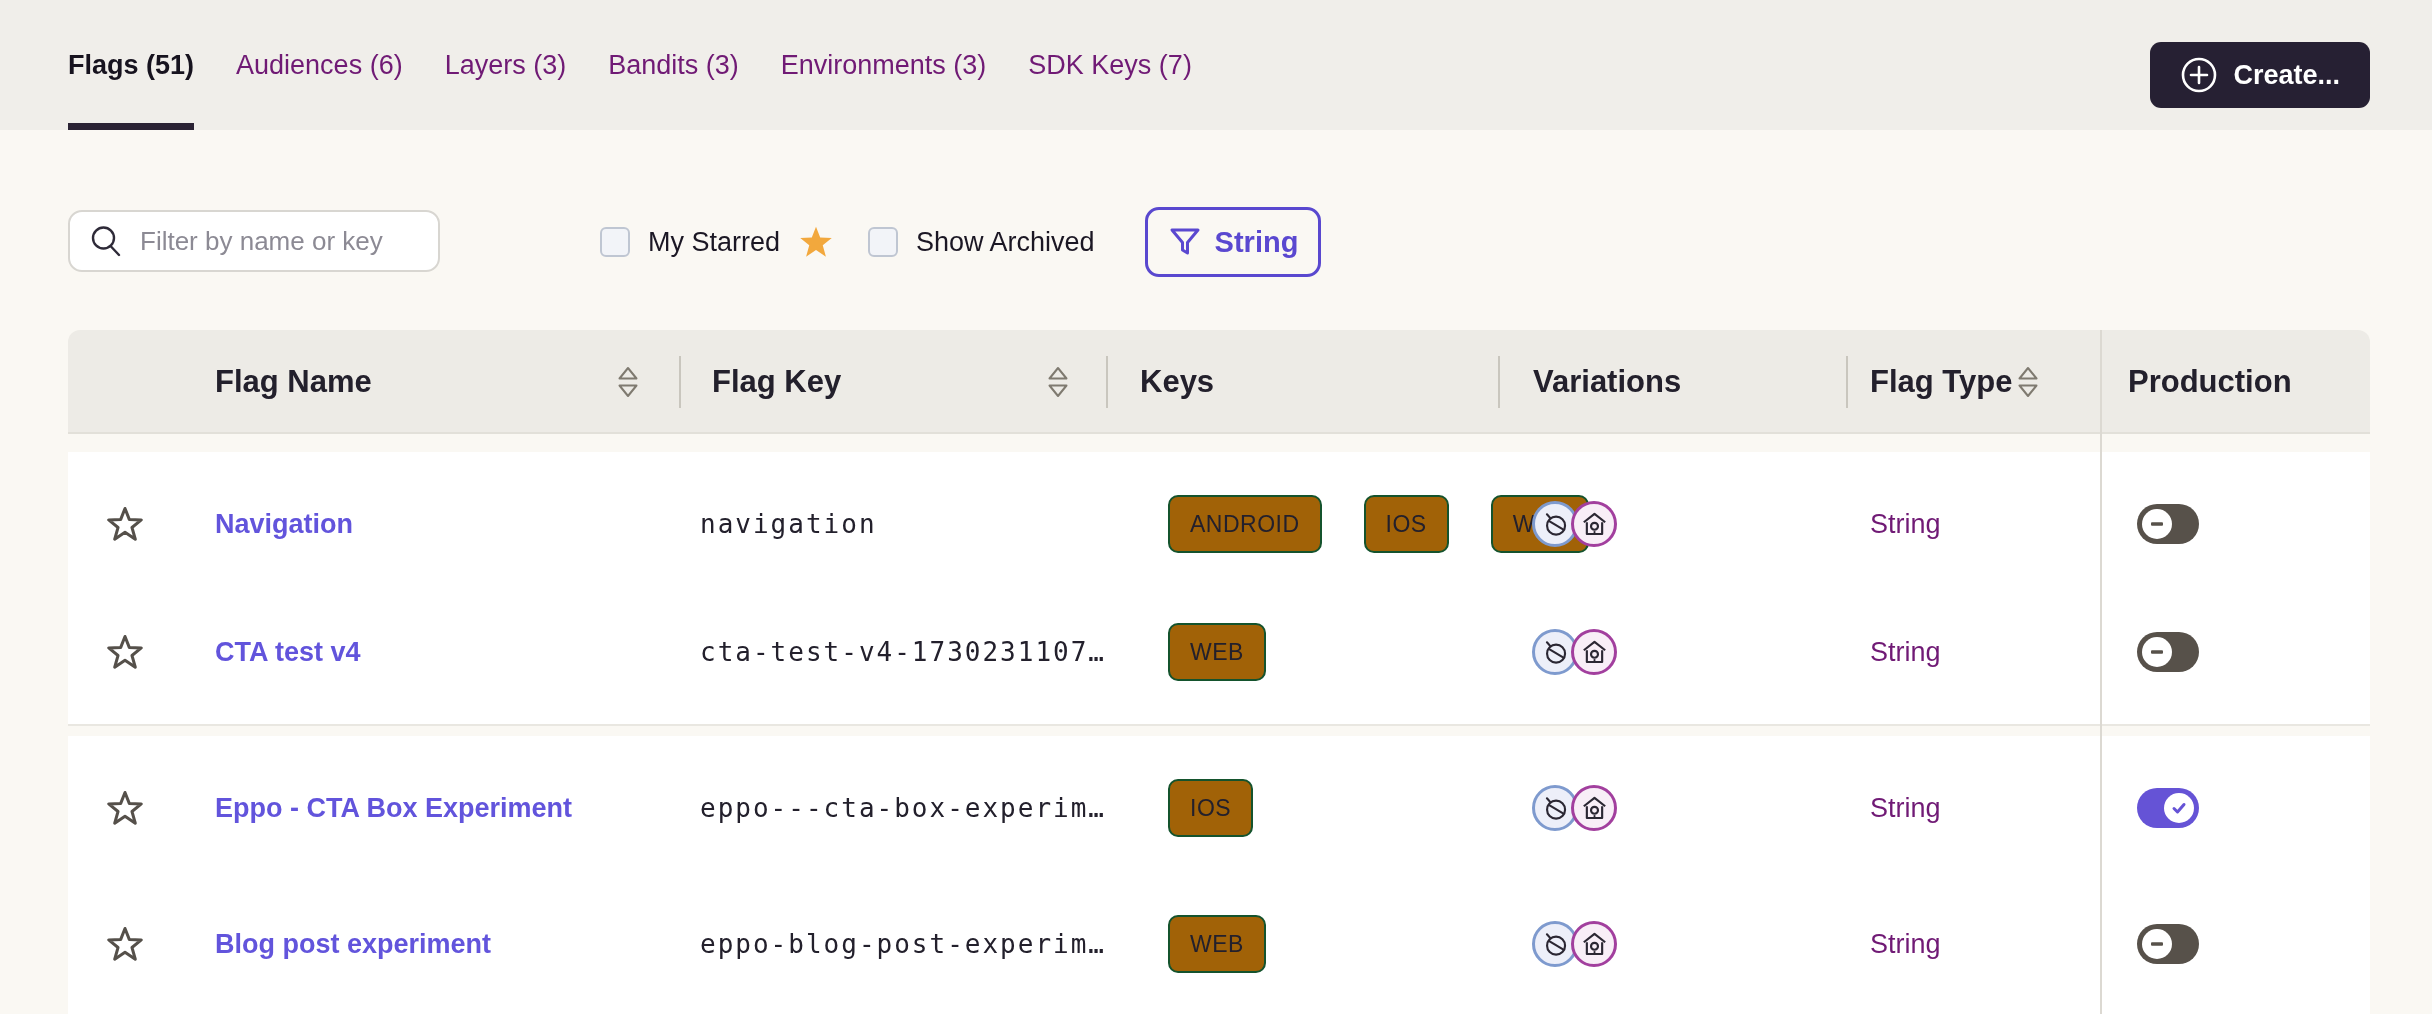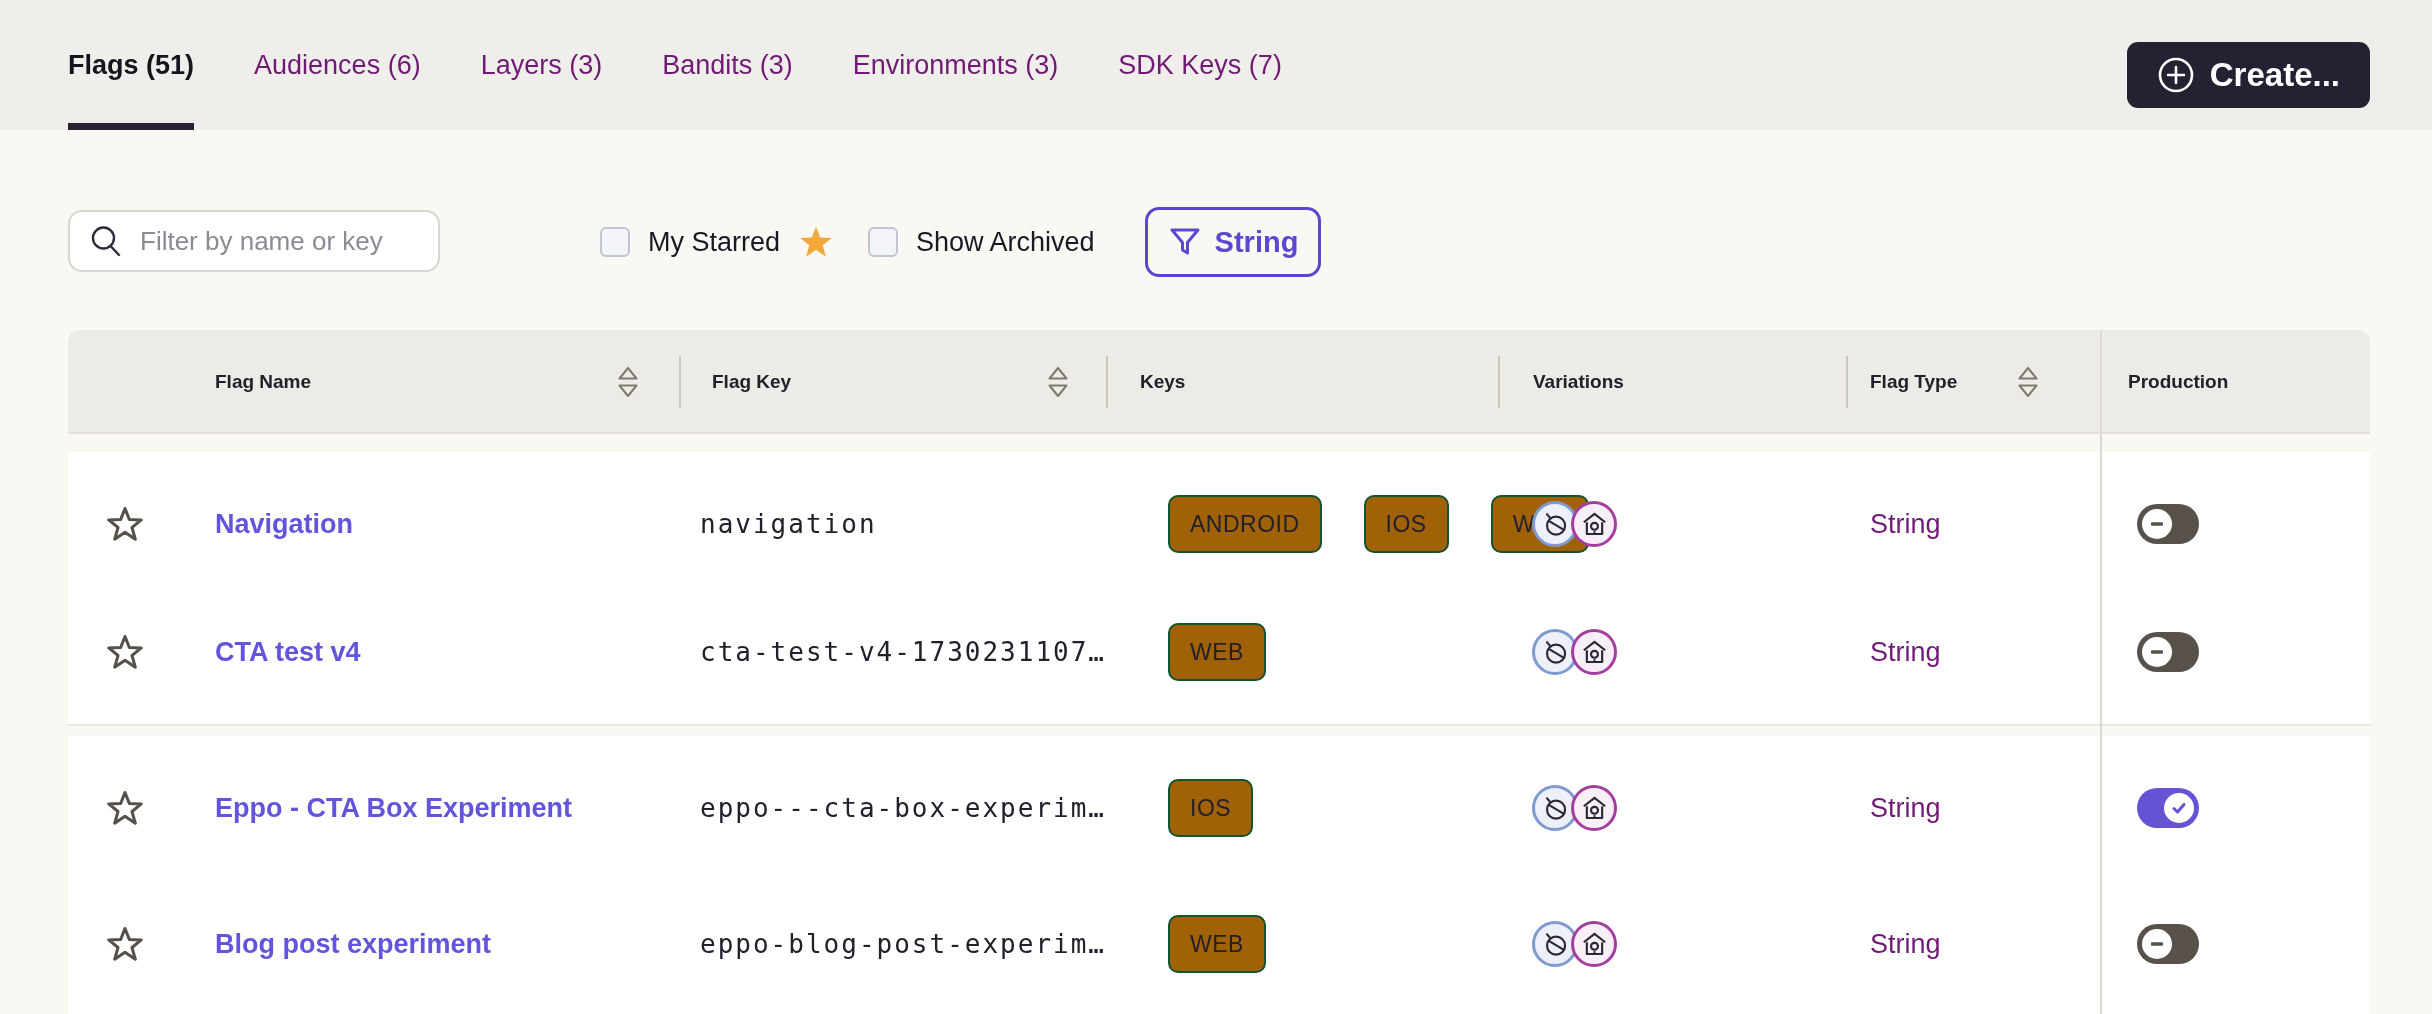--- a/index.html
+++ b/index.html
@@ -2,27 +2,27 @@
 <html><head>
 <meta charset="utf-8">
 <style>
   html,body{margin:0;padding:0;}
   .page{
     position:relative;width:2432px;height:1014px;overflow:hidden;
     background:#faf8f3;font-family:"Liberation Sans",sans-serif;color:#1b1724;
   }
   
   .tabbar{position:absolute;top:0;left:0;right:0;height:130px;background:#f0eeea;
-    display:flex;align-items:flex-start;gap:60px;padding-left:68px;box-sizing:border-box;}
+    display:flex;align-items:flex-start;gap:42px;padding-left:68px;box-sizing:border-box;}
   .tab{height:130px;display:flex;align-items:center;font-size:27px;font-weight:500;
     color:#701a75;position:relative;cursor:pointer;white-space:nowrap;}
   .tab.active{color:#17131f;font-weight:700;}
   .tab.active::after{content:"";position:absolute;left:0;right:0;bottom:0;height:7px;background:#2a2234;}
   .create-btn{position:absolute;top:42px;right:62px;height:66px;padding:0 30px;
-    background:#262033;border:none;border-radius:11px;color:#ffffff;font-size:33px;font-weight:700;
+    background:#262033;border:none;border-radius:11px;color:#ffffff;font-size:27px;font-weight:700;
     font-family:"Liberation Sans",sans-serif;display:flex;align-items:center;gap:15px;cursor:pointer;}
   
   .search{position:absolute;left:68px;top:210px;width:372px;height:62px;background:#ffffff;
     border:2px solid #d8d6d1;border-radius:14px;display:flex;align-items:center;gap:14px;
     padding-left:18px;box-sizing:border-box;}
   .search input{border:none;outline:none;background:transparent;font-size:26px;color:#3a3742;
     font-family:"Liberation Sans",sans-serif;width:270px;}
   .search input::placeholder{color:#8c8a94;}
   .check-group{position:absolute;top:222px;height:40px;display:flex;align-items:center;gap:18px;cursor:pointer;}
   .check-group.starred{left:600px;}
@@ -30,21 +30,21 @@
   .checkbox{width:30px;height:30px;border:2px solid #bfc6d2;border-radius:6px;background:#f2f4f8;box-sizing:border-box;}
   .check-label{font-size:27px;color:#1b1724;white-space:nowrap;}
   .filter-btn{position:absolute;left:1145px;top:207px;width:176px;height:70px;background:transparent;
     border:3.5px solid #5948cf;border-radius:14px;color:#5a48d0;font-size:29px;font-weight:700;
     font-family:"Liberation Sans",sans-serif;display:flex;align-items:center;justify-content:center;gap:13px;cursor:pointer;}
   
   .table{position:absolute;left:68px;top:330px;width:2302px;height:684px;overflow:hidden;}
   .thead{position:absolute;top:0;left:0;width:100%;height:104px;background:#edebe6;
     border-radius:12px 12px 0 0;border-bottom:2px solid #e2e0d9;box-sizing:border-box;}
   .hcell{position:absolute;top:0;height:104px;display:flex;align-items:center;
-    font-size:19px;font-weight:700;color:#23202c;}
+    font-size:31px;font-weight:700;color:#23202c;}
   .sort{position:absolute;top:35px;width:24px;height:34px;cursor:pointer;}
   .hdivider{position:absolute;top:26px;width:2px;height:52px;background:#c9c6be;}
   .prod-vline{position:absolute;top:0;bottom:0;left:2032px;width:2px;background:#dcd9d2;z-index:5;}
   .trow{position:absolute;left:0;width:100%;height:146px;background:#ffffff;
     border-bottom:2px solid #e9e7e1;box-sizing:border-box;}
   .cell{position:absolute;top:0;height:144px;display:flex;align-items:center;}
   .c-star{left:38px;}
   .c-name{left:147px;}
   .c-key{left:632px;}
   .c-tags{left:1072px;gap:14px;}

